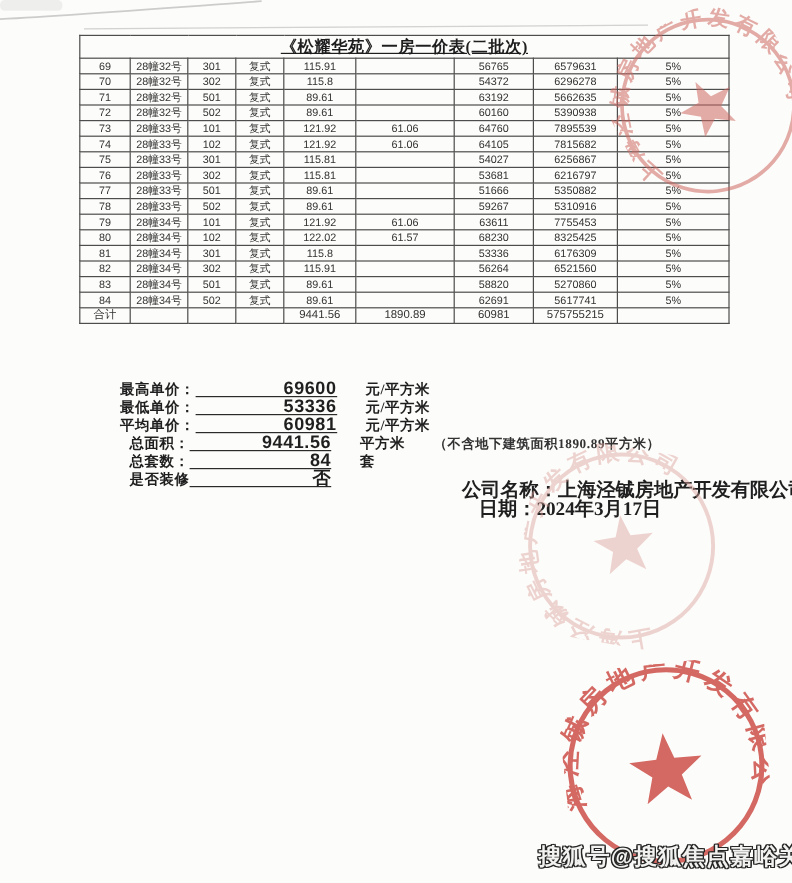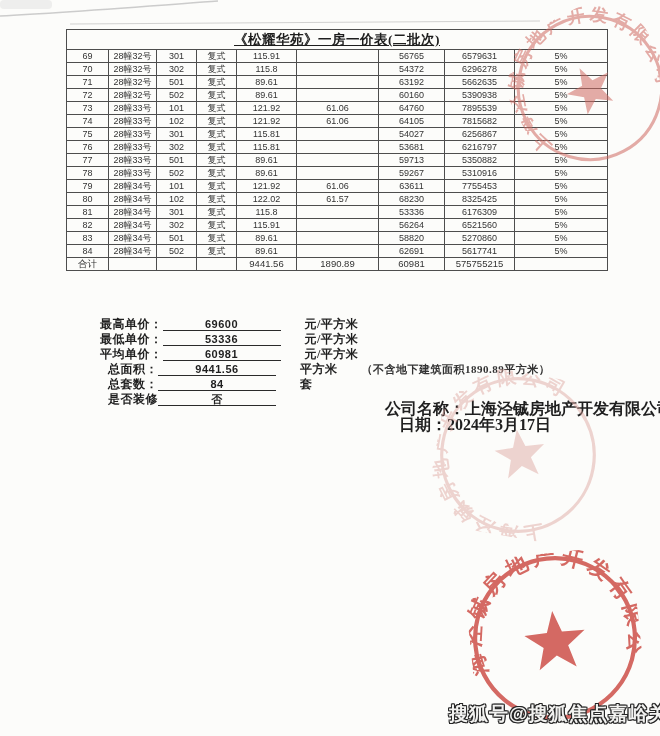--- a/index.html
+++ b/index.html
@@ -38,23 +38,23 @@
   .price-table tr.footer-row td { font-size:9.5px;margin-left:36px; }
 
   
   .summary {
     position:absolute; left:100px; top:317px;
     font-size:12px; font-weight:600; color:#1f1f1f; letter-spacing:.5px;
   }
   .sum-line { height:15px; line-height:15px; white-space:nowrap; }
   .sum-line.indent { padding-left:8px; }
   .sum-value {
-    display:inline-block; min-width:118px; text-align:center;
+    display:inline-block; min-width:118px; text-align:right;
     border-bottom:1px solid #2a2a2a; height:14px; line-height:14px;
-    font-family:"Liberation Sans","DejaVu Sans",sans-serif; font-size:11px;
+    font-family:"Liberation Sans","DejaVu Sans",sans-serif; font-size:15px;
   }
   .sum-unit { margin-left:24px; }
   .sum-note { font-size:11px; font-weight:700; margin-left:24px; color:#333; }
 
   
   .company {
     position:absolute; left:385px; top:401px; font-size:16px;
     font-weight:600; color:#1f1f1f; line-height:16px; white-space:nowrap;
   }
   .company .date-line { padding-left:14px; }
@@ -198,21 +198,21 @@
           <td>6216797</td>
           <td>5%</td>
         </tr>
         <tr>
           <td>77</td>
           <td>28幢33号</td>
           <td>501</td>
           <td>复式</td>
           <td>89.61</td>
           <td></td>
-          <td>59713</td>
+          <td>51666</td>
           <td>5350882</td>
           <td>5%</td>
         </tr>
         <tr>
           <td>78</td>
           <td>28幢33号</td>
           <td>502</td>
           <td>复式</td>
           <td>89.61</td>
           <td></td>

